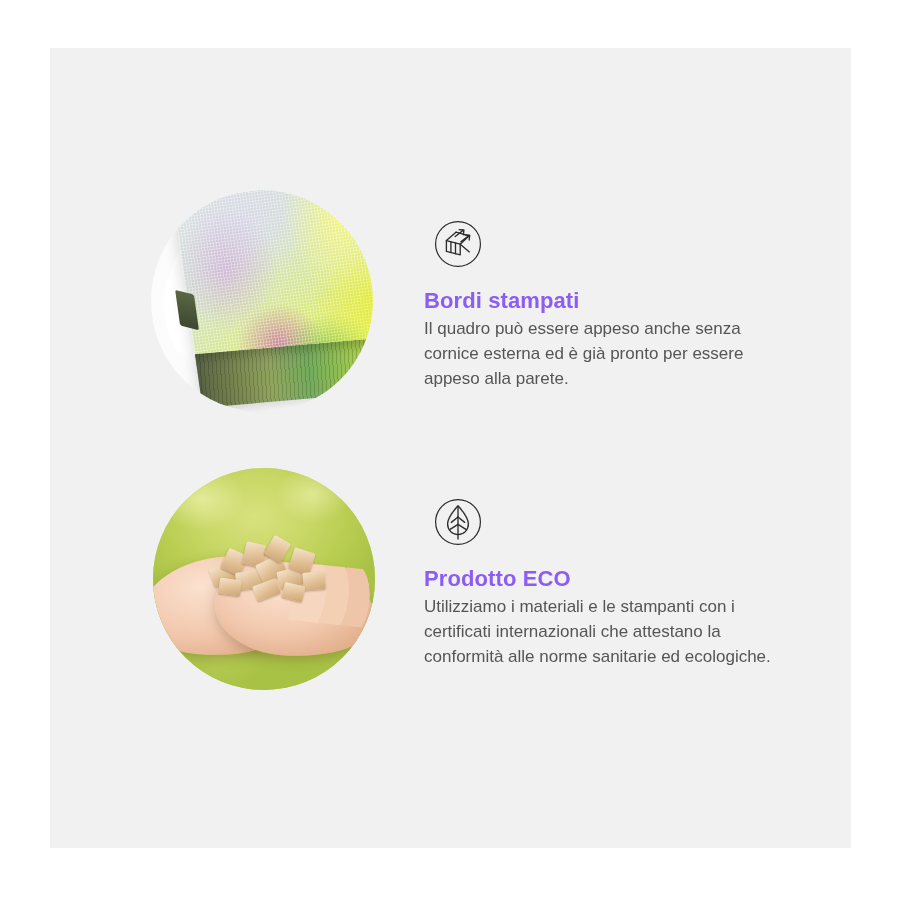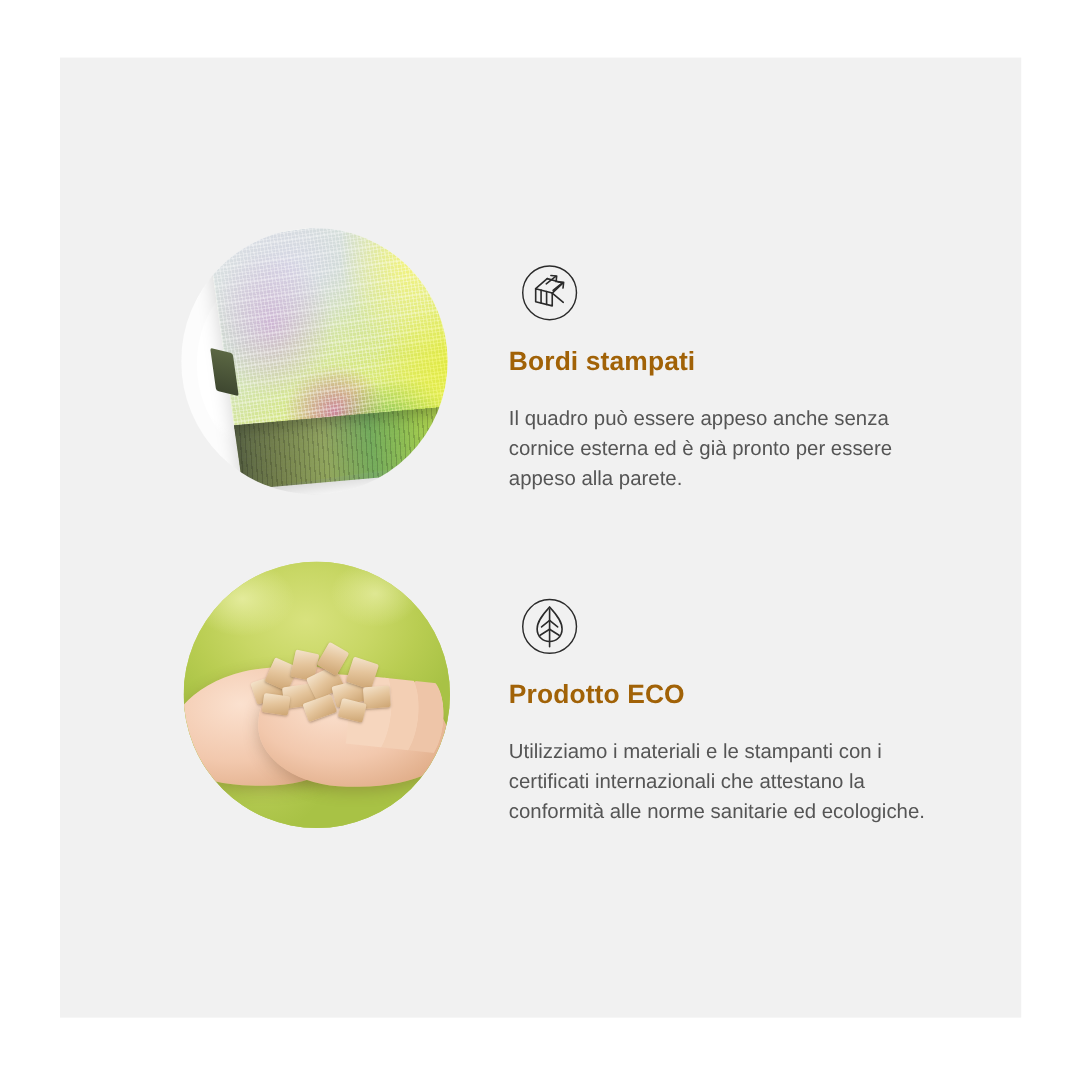--- a/index.html
+++ b/index.html
@@ -190,28 +190,28 @@
   .icon-circle svg { display: block; }
 
   
   .feature-title {
     position: absolute;
     left: 374px;
     top: 240px;
     margin: 0;
     font-size: 22px;
     font-weight: 600;
-    color: #a16207;
+    color: #8b5cf6;
     letter-spacing: .1px;
     white-space: nowrap;
   }
   .feature-desc {
     position: absolute;
     left: 374px;
-    top: 288px;
+    top: 268px;
     width: 375px;
     margin: 0;
     font-size: 17px;
     line-height: 25px;
     color: #555555;
   }
 </style>
 </head>
 <body>
 

